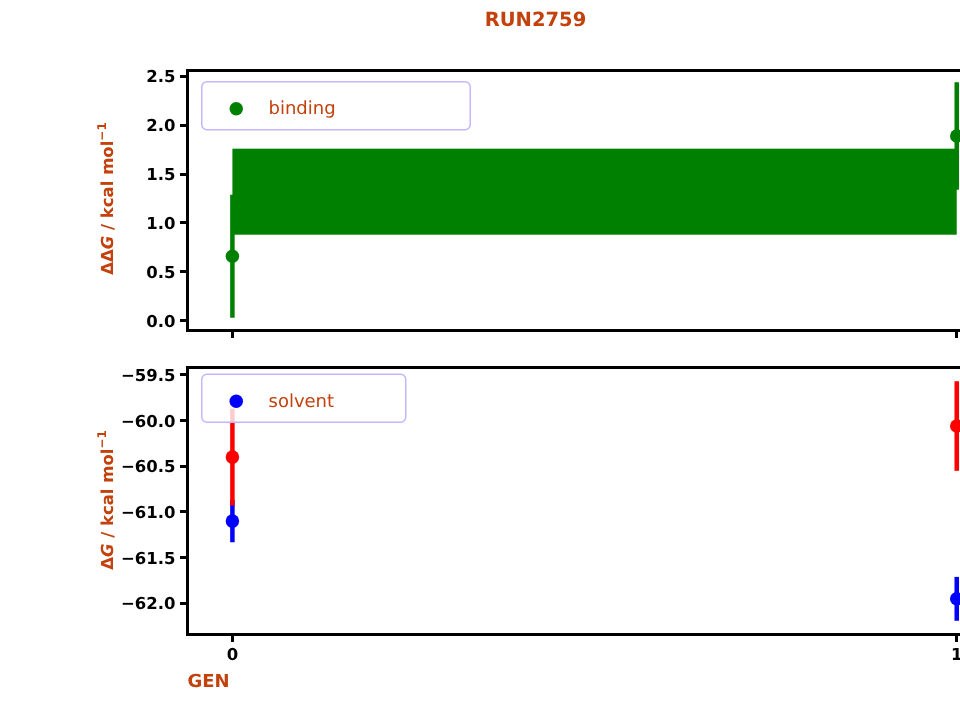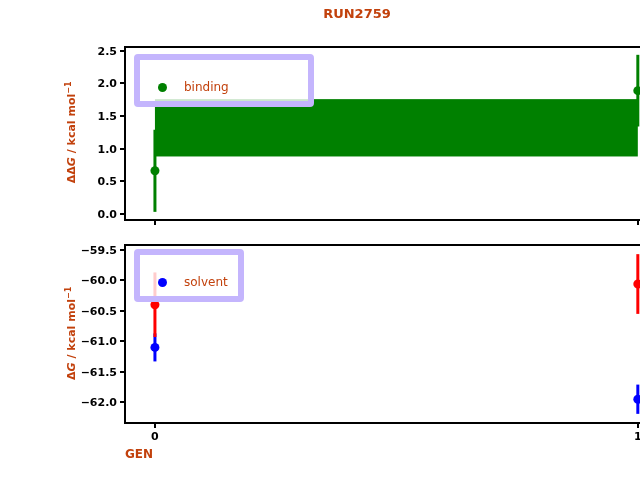--- a/index.html
+++ b/index.html
@@ -1,22 +1,22 @@
 <!DOCTYPE html>
 <html><head>
 <meta charset="utf-8">
 <style>
   html,body{margin:0;padding:0;background:#fff;}
   .fig{position:relative;width:640px;height:480px;background:#ffffff;overflow:hidden;
        font-family:"DejaVu Sans",sans-serif;color:#c2410c;margin-left:37px;}
   .title{position:absolute;top:6px;left:0;width:640px;text-align:center;
          font-size:13px;font-weight:bold;z-index:3;}
   svg.canvas{position:absolute;left:0;top:0;z-index:1;}
-  .legend{position:absolute;background:rgba(255,255,255,0.8);border:6px solid #c4b5fd;
-          border-radius:4px;box-sizing:border-box;padding:16px 6px 3px 0;z-index:2;}
+  .legend{position:absolute;background:rgba(255,255,255,0.8);border:1px solid #c4b5fd;
+          border-radius:4px;box-sizing:border-box;padding:6px 6px 3px 0;z-index:2;}
   .lrow{display:flex;align-items:center;height:22px;}
   .lmark{flex:0 0 44px;display:flex;justify-content:center;align-items:center;}
   .dot{width:9px;height:9px;border-radius:50%;display:inline-block;}
   .dotline{width:28px;height:0;border-top:2px dotted #008000;display:inline-block;}
   .ltext{font-size:12px;line-height:1;}
   .ylab{position:absolute;width:200px;left:-66px;text-align:center;font-size:11px;
         font-weight:bold;transform:rotate(-90deg);transform-origin:center;z-index:3;}
   .ylab sup{font-size:8px;}
   .gi{font-style:italic;}
   .xlab{position:absolute;top:447px;left:88px;width:536px;
@@ -85,21 +85,21 @@
 
   <div class="legend" style="left:97px;top:54px;width:180px;">
     <div class="lrow">
       <span class="lmark">
           <span class="dot" id="mk-binding" style="background: rgb(0, 128, 0);"></span>
         </span>
       <span class="ltext">binding</span>
     </div>
   </div>
 
-  <div class="legend" style="left:97px;top:249px;width:110px;">
+  <div class="legend" style="left:97px;top:249px;width:137px;">
     <div class="lrow">
       <span class="lmark">
           <span class="dot" id="mk-solvent" style="background: rgb(0, 0, 255);"></span>
         </span>
       <span class="ltext">solvent</span>
     </div>
   </div>
 
 </div>
 

